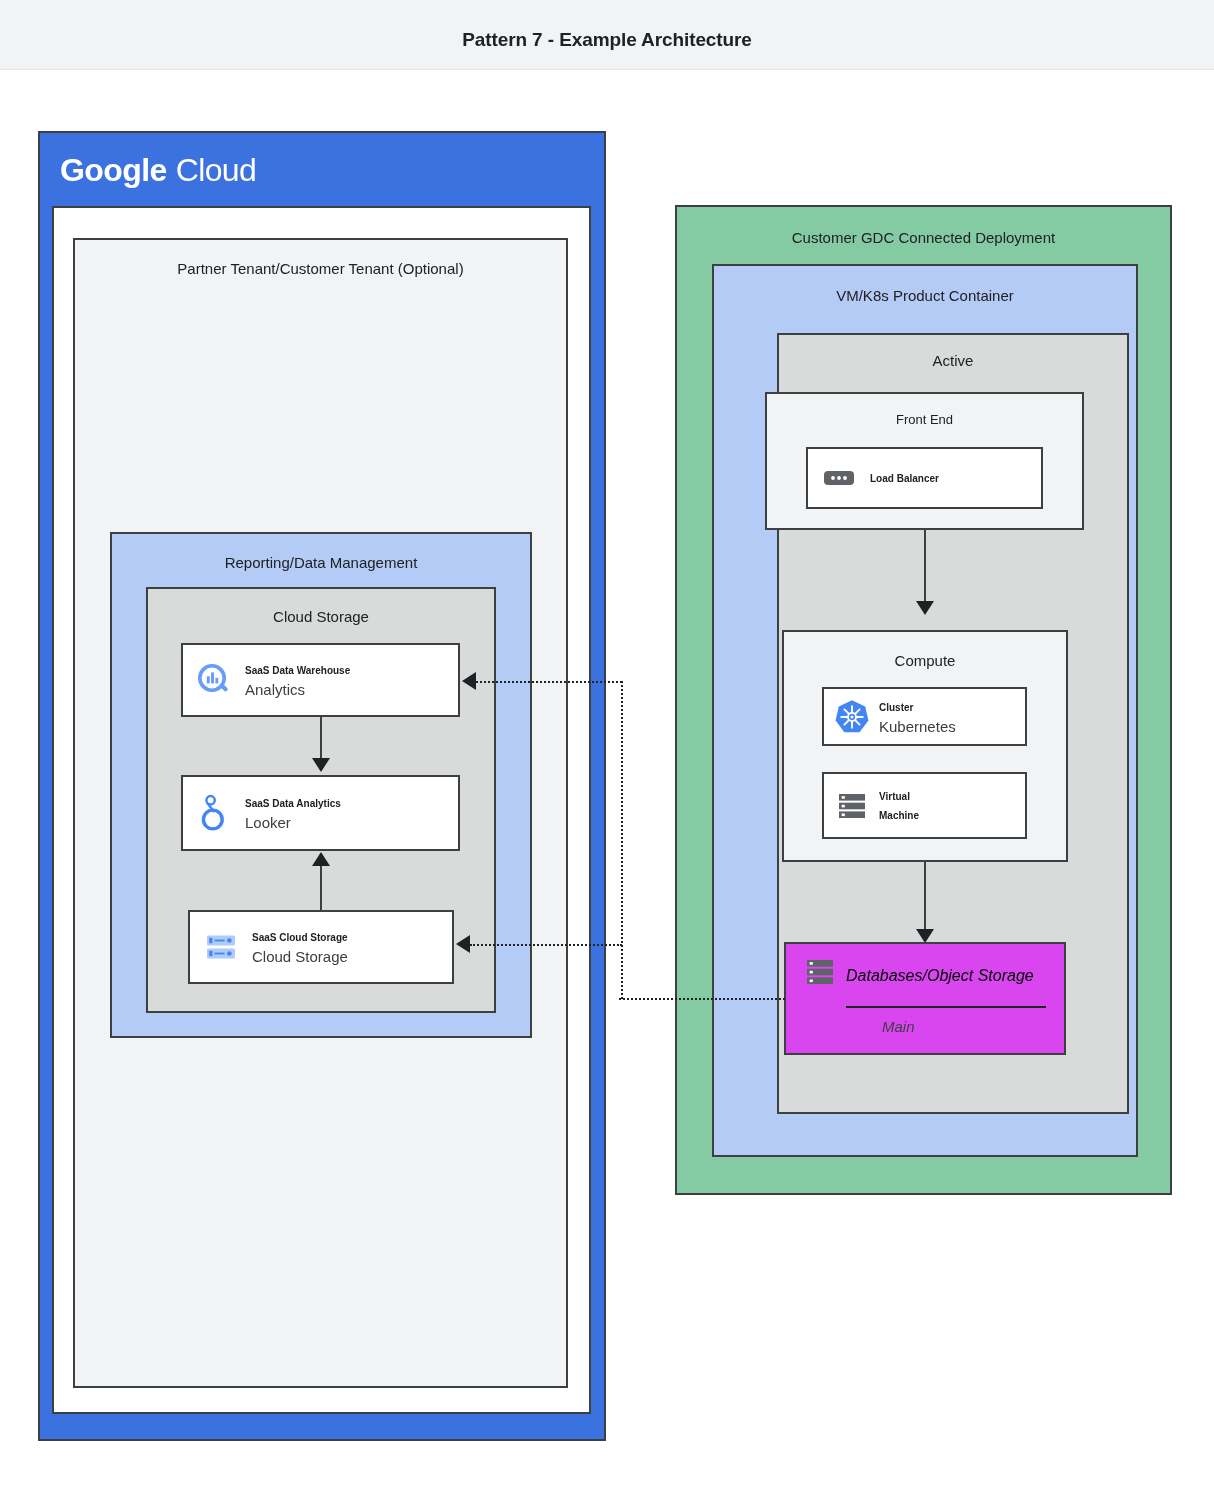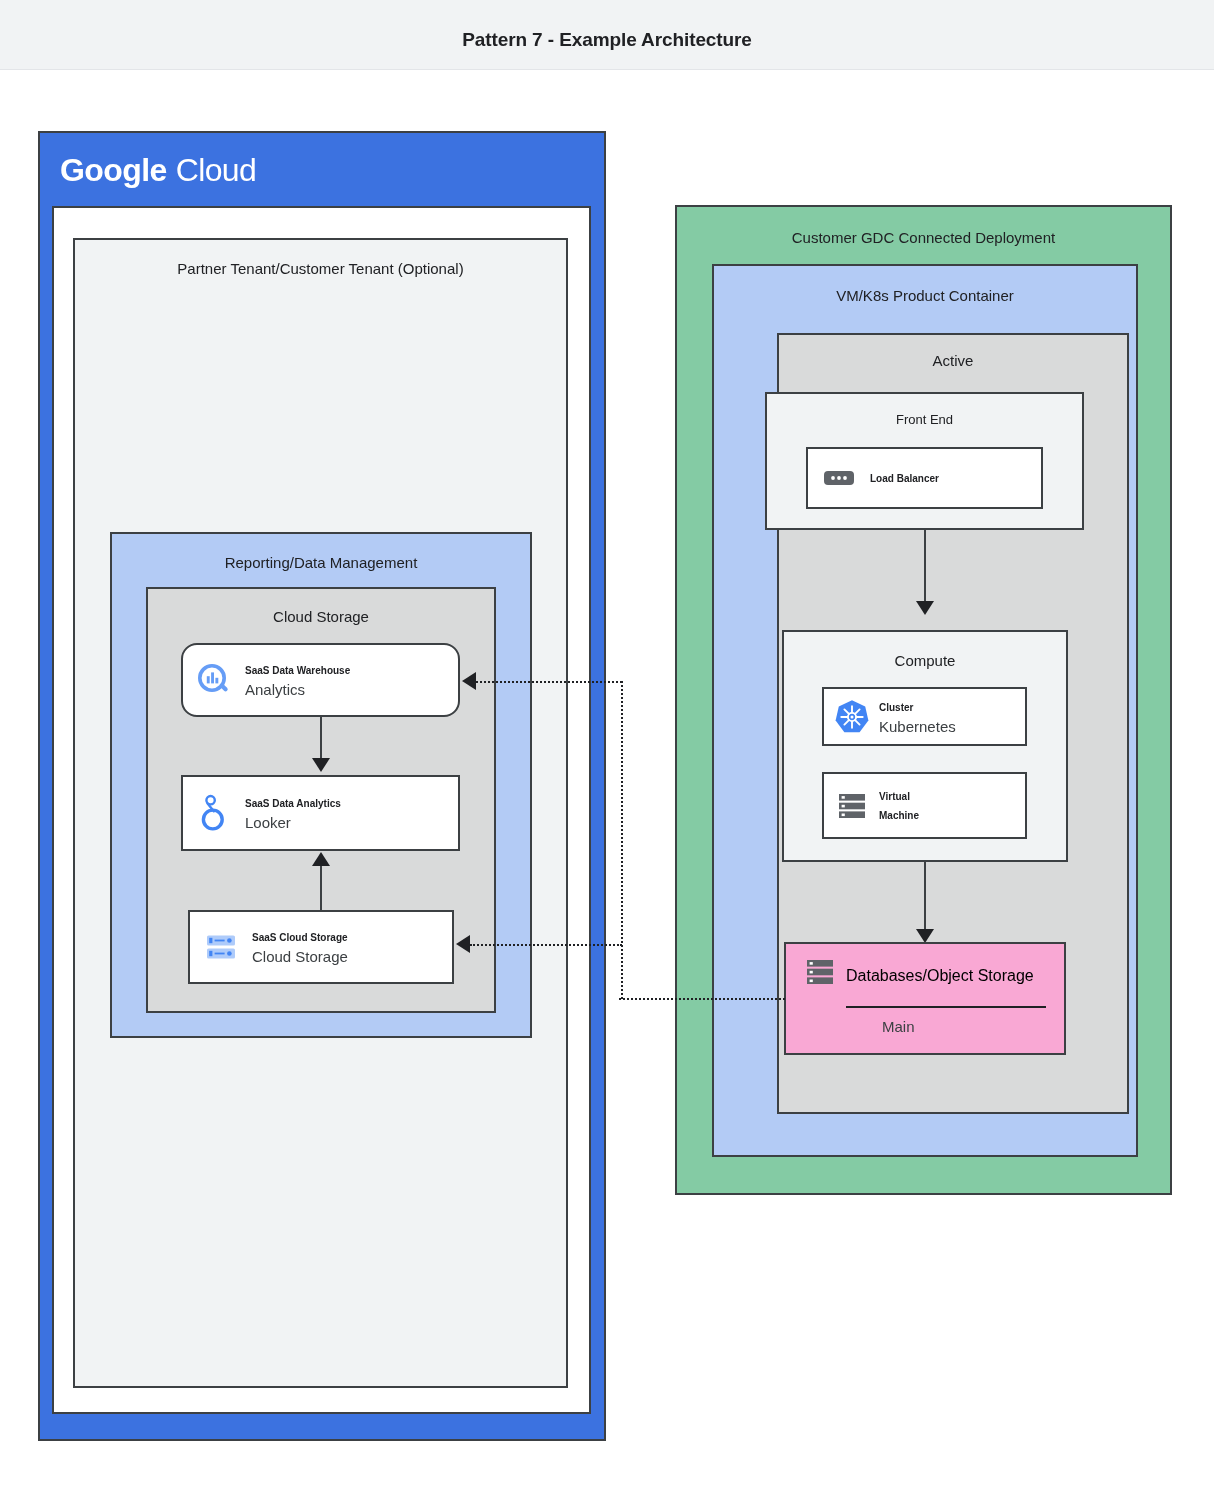--- a/index.html
+++ b/index.html
@@ -52,21 +52,21 @@
     display:flex; align-items:center;
   }
   .node .ico {
     flex:0 0 auto; display:flex; align-items:center; justify-content:center;
   }
   .node .txt { display:flex; flex-direction:column; justify-content:center; }
   .node .t1 { font-size:10px; font-weight:bold; color:#202124; line-height:19px; }
   .node .t2 { font-size:15px; font-weight:normal; color:#3c4043; line-height:19px; }
 
   
-  .dbcard { position:absolute; background:#f9a8d4; border:2px solid #3c4043; }
+  .dbcard { position:absolute; background:#d946ef; border:2px solid #3c4043;font-style:italic; }
   .dbcard .row { display:flex; align-items:center; padding:14px 0 0 18px; }
   .dbcard .divider { height:2px; background:#202124; margin:12px 18px 0 60px; }
   .dbcard .sub { font-size:15px; color:#3c4043; padding:10px 0 0 60px;margin-left:36px; }
 
   
   .vline { position:absolute; width:2px; background:#3c4043; }
   .arrowhead-down {
     position:absolute; width:0; height:0;
     border-left:9px solid transparent; border-right:9px solid transparent;
     border-top:14px solid #202124;
@@ -114,21 +114,21 @@
   </div>
 
   <div class="box lightblue" style="left:110px; top:532px; width:422px; height:506px;">
     <div class="box-label" style="top:20px; font-size:15px;">Reporting/Data Management</div>
   </div>
 
   <div class="box gray" style="left:146px; top:587px; width:350px; height:426px;">
     <div class="box-label" style="top:19px; font-size:15px;">Cloud Storage</div>
   </div>
 
-  <div class="node" style="left:181px; top:643px; width:279px; height:74px;border-radius:16px;">
+  <div class="node" style="left:181px; top:643px; width:279px; height:74px;">
     <div class="ico" style="width:62px;">
       <svg width="38" height="38" viewBox="0 0 38 38">
         <circle cx="17" cy="17" r="12.2" fill="none" stroke="#669df6" stroke-width="3.6"></circle>
         <rect x="11.8" y="15.2" width="2.9" height="7.2" fill="#669df6"></rect>
         <rect x="16.1" y="11.4" width="2.9" height="11" fill="#669df6"></rect>
         <rect x="20.4" y="16.8" width="2.9" height="5.6" fill="#669df6"></rect>
         <rect x="24.2" y="24.4" width="9.2" height="4.2" rx="2.1" fill="#669df6" transform="rotate(45 28.8 26.5)"></rect>
       </svg>
     </div>
     <div class="txt">

